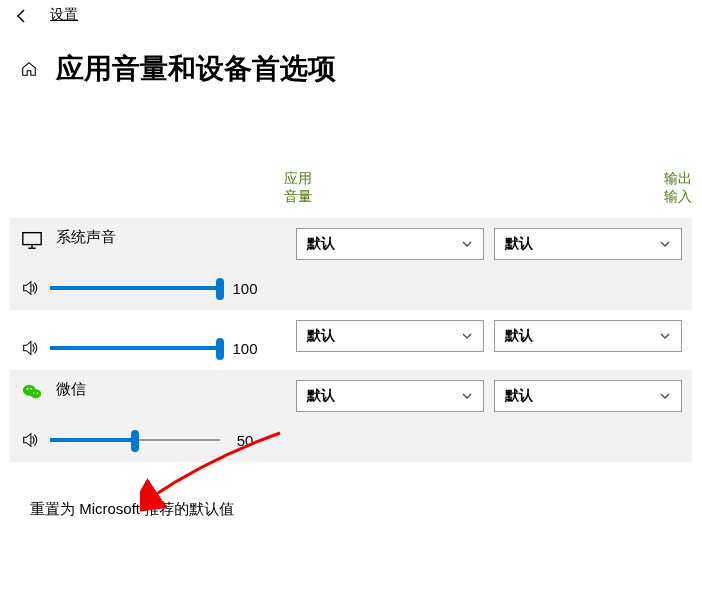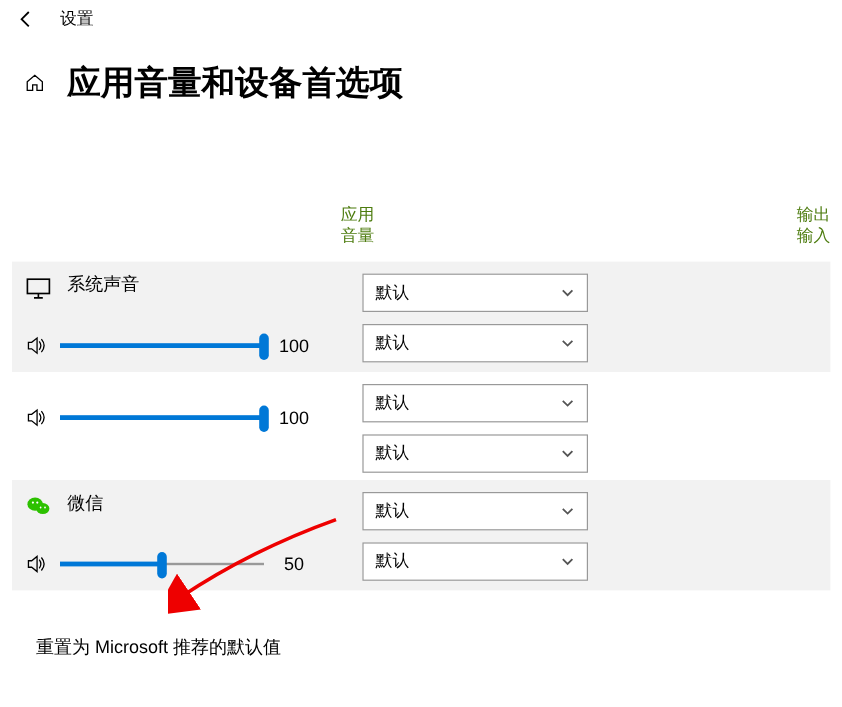--- a/index.html
+++ b/index.html
@@ -10,23 +10,23 @@
     font-size: 14px;
     color: #000;
     background: #fff;
     width: 702px;
     height: 589px;
     overflow: hidden;
     position: relative;
   }
   .topbar {
     display: flex;
-    align-items: center;
     padding: 6px 12px;
     gap: 18px;
+    text-decoration: underline;
   }
   .back-btn { width: 20px; height: 20px; display:flex; align-items:center; justify-content:center; cursor:pointer; }
   .title-row {
     display: flex;
     align-items: center;
     gap: 18px;
     padding: 18px 20px 10px 20px;
   }
   .home-icon { width: 18px; height: 18px; display:flex; align-items:center; justify-content:center; }
   h1 { font-size: 28px; font-weight: 600; margin: 0; }
@@ -82,21 +82,21 @@
   .slider-thumb {
     position: absolute;
     top: 0;
     width: 8px;
     height: 22px;
     background: #0078d7;
     border-radius: 4px;
     transform: translateX(-50%);
   }
   .vol-val { font-size: 15px; width: 30px; }
-  .app-right { flex: 0 0 200px; display:flex; flex-direction:column; gap:10px; padding-top:4px;}
+  .app-right { flex: 0 0 200px; display:flex; gap:10px; padding-top:4px;font-weight:bold;}
   .dropdown {
     border: 1px solid #999;
     height: 32px;
     width: 188px;
     display: flex;
     align-items: center;
     justify-content: space-between;
     padding: 0 10px;
     background: #fff;
     cursor: pointer;

